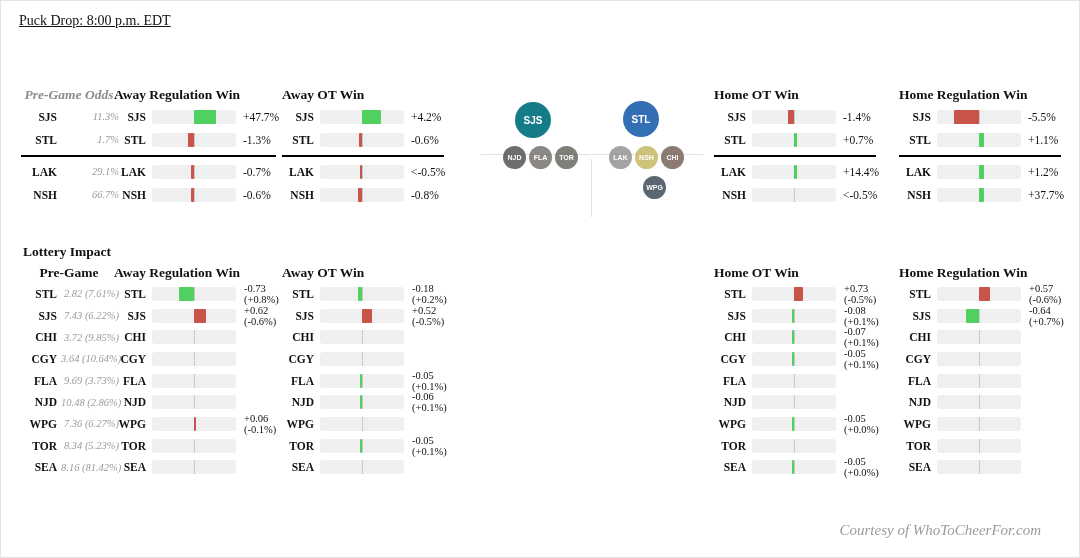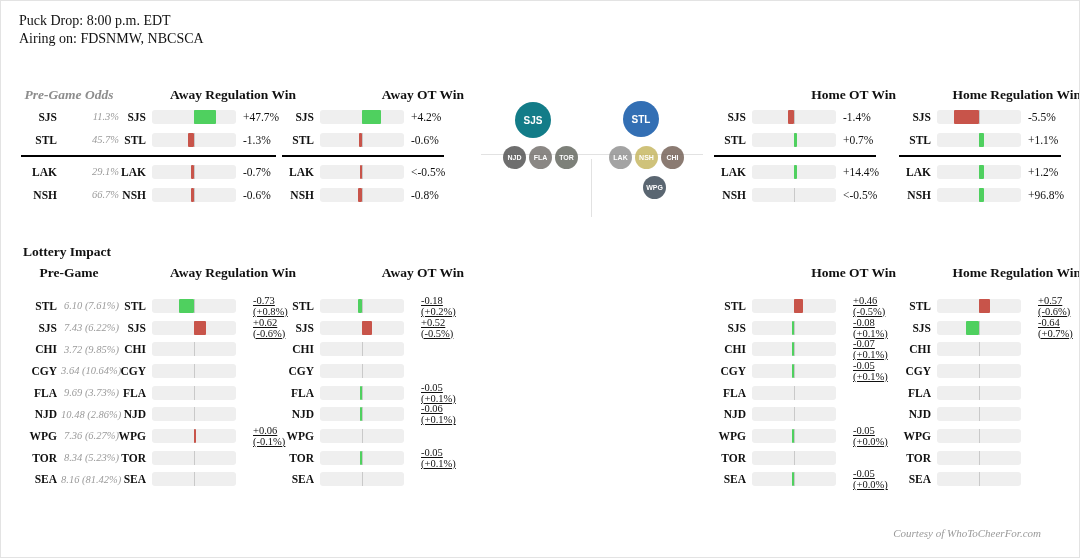--- a/index.html
+++ b/index.html
@@ -5,43 +5,43 @@
   * { margin:0; padding:0; box-sizing:border-box; }
   html,body { background:#fff; }
   .page {
     position:relative; width:1080px; height:558px; background:#fff;
     border:1px solid #e3e3e3; overflow:hidden;
     font-family:"Liberation Serif","DejaVu Serif",serif; color:#111;
   }
   
   .hdr { position:absolute; left:18px; top:10px; }
   .hdr h1 { font-size:29px; font-weight:bold; letter-spacing:.5px; }
-  .hdr .sub { font-size:14px; margin-top:2px; }
+  .hdr .sub { font-size:14px; margin-top:2px;text-decoration:underline; }
 
   
   .top-section { position:absolute; left:0; top:84px; width:1080px; height:132px; }
   .lot-section { position:absolute; left:0; top:240px; width:1080px; height:250px; }
   .col { position:absolute; top:0; }
   .chart-col { width:182px; }
-  .chart-header { height:20px; padding-top:2px; font-weight:bold; font-size:13.5px; text-align:right; white-space:nowrap; }
-  .lot .chart-header, .lot .pregame-header { margin-top:22px; margin-bottom:12px; }
+  .chart-header { height:20px; padding-top:2px; font-weight:bold; font-size:13.5px; text-align:left; white-space:nowrap; }
+  .lot .chart-header, .lot .pregame-header { margin-top:22px; margin-bottom:0; }
   .lot-title { position:absolute; left:22px; top:3px; font-weight:bold; font-size:13.5px; }
 
   .pregame-col { width:96px; }
   .pregame-header { height:20px; padding-top:2px; text-align:center; font-style:italic; font-weight:bold; color:#8d8d8d; font-size:13.5px; white-space:nowrap; }
   .lot .pregame-header { font-style:normal; color:#111; }
 
   .chart-row { display:flex; align-items:center; height:23px; }
   .lot .chart-row { height:21.7px; }
   .team { width:32px; text-align:right; font-weight:bold; font-size:11.5px; flex:none; }
   .track { position:relative; width:84px; height:14px; background:#efefef; border-radius:3px; margin-left:6px; flex:none; }
   .mid { position:absolute; left:50%; top:0; width:1px; height:14px; background:#c9c9c9; }
   .bar { position:absolute; top:0; height:14px; border-radius:1px; }
   .val { margin-left:7px; font-size:11.5px; white-space:nowrap; }
-  .val2 { margin-left:17px; font-size:10.5px; line-height:11px; white-space:nowrap;text-decoration:underline; }
+  .val2 { margin-left:8px; font-size:10.5px; line-height:11px; white-space:nowrap; }
 
   .divider-row { height:9px; display:flex; align-items:center; }
   .divider-row .line { height:2px; background:#000; }
   .chart-col .divider-row .line { width:162px; }
   .pregame-col .divider-row .line { width:96px; }
 
   .pg-row { display:flex; align-items:center; height:23px; }
   .pg-team { width:36px; text-align:right; font-weight:bold; font-size:11.5px; flex:none; }
   .pg-val { width:58px; text-align:right; font-style:italic; color:#9b9b9b; font-size:10.5px; margin-left:4px; white-space:nowrap; flex:none; }
   .lot .pg-row { height:21.7px; }
@@ -49,44 +49,43 @@
   
   .cheer-col { left:480px; width:222px; height:132px; }
   .logo { position:absolute; border-radius:50%; color:#fff; font-weight:bold;
           display:flex; align-items:center; justify-content:center;
           font-family:"Liberation Sans","DejaVu Sans",sans-serif; opacity:.92; }
   .logo.big { width:36px; height:36px; font-size:10px; }
   .logo.small { width:23px; height:23px; font-size:7px; opacity:.8; }
   .cheer-hline { position:absolute; left:0; top:69px; width:222px; height:1px; background:#e2e2e2; }
   .cheer-vline { position:absolute; left:110px; top:74px; width:1px; height:58px; background:#e2e2e2; }
 
-  .footer { position:absolute; right:38px; bottom:18px; font-style:italic; color:#9a9a9a; font-size:11px; }
+  .footer { position:absolute; right:38px; bottom:18px; font-style:italic; color:#9a9a9a; font-size:15px; }
 </style>
 </head>
 <body>
 
 <div class="page">
 
   <div class="hdr">
     <div class="sub">Puck Drop: 8:00 p.m. EDT</div>
-    <div class="sub">Airing on: FDSNMW, NBCSCA</div>
   </div>
 
   <div class="top-section">
 
     <div class="col pregame-col" style="left:20px">
       <div class="pregame-header">Pre-Game Odds</div>
       <div class="rows" id="top-pregame-rows">
           <div class="pg-row">
             <span class="pg-team">SJS</span>
             <span class="pg-val">11.3%</span>
           </div>
           <div class="pg-row">
             <span class="pg-team">STL</span>
-            <span class="pg-val">45.7%</span>
+            <span class="pg-val">1.7%</span>
           </div>
           <div class="divider-row">
             <div class="line"></div>
           </div>
           <div class="pg-row">
             <span class="pg-team">LAK</span>
             <span class="pg-val">29.1%</span>
           </div>
           <div class="pg-row">
             <span class="pg-team">NSH</span>
@@ -262,35 +261,35 @@
               <span class="bar" style="background: rgb(79, 208, 95); width: 5.4px; left: 50%;"></span>
             </span>
             <span class="val">+1.2%</span>
           </div>
           <div class="chart-row">
             <span class="team">NSH</span>
             <span class="track">
               <span class="mid"></span>
               <span class="bar" style="background: rgb(79, 208, 95); width: 4.5px; left: 50%;"></span>
             </span>
-            <span class="val">+96.8%</span>
+            <span class="val">+37.7%</span>
           </div>
         </div>
     </div>
   </div>
 
   <div class="lot-section lot">
     <div class="lot-title">Lottery Impact</div>
 
     <div class="col pregame-col" style="left:20px">
       <div class="pregame-header">Pre-Game</div>
       <div class="rows" id="lot-pregame-rows">
           <div class="pg-row">
             <span class="pg-team">STL</span>
-            <span class="pg-val">6.10 (7.61%)</span>
+            <span class="pg-val">2.82 (7.61%)</span>
           </div>
           <div class="pg-row">
             <span class="pg-team">SJS</span>
             <span class="pg-val">7.43 (6.22%)</span>
           </div>
           <div class="pg-row">
             <span class="pg-team">CHI</span>
             <span class="pg-val">3.72 (9.85%)</span>
           </div>
           <div class="pg-row">
@@ -493,21 +492,21 @@
     <div class="col chart-col" style="left:713px">
       <div class="chart-header">Home OT Win</div>
       <div class="rows" id="lot-chart-2">
           <div class="chart-row">
             <span class="team">STL</span>
             <span class="track">
               <span class="mid"></span>
               <span class="bar" style="background: rgb(200, 84, 74); width: 9.2px; left: 50%;"></span>
             </span>
             <span class="val2">
-              <div>+0.46</div>
+              <div>+0.73</div>
               <div>(-0.5%)</div>
             </span>
           </div>
           <div class="chart-row">
             <span class="team">SJS</span>
             <span class="track">
               <span class="mid"></span>
               <span class="bar" style="background: rgb(79, 208, 95); width: 2px; right: 50%;"></span>
             </span>
             <span class="val2">

